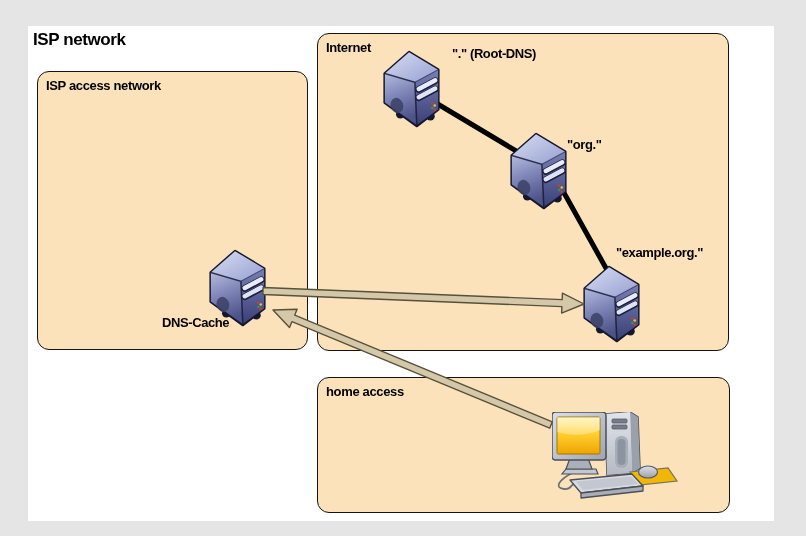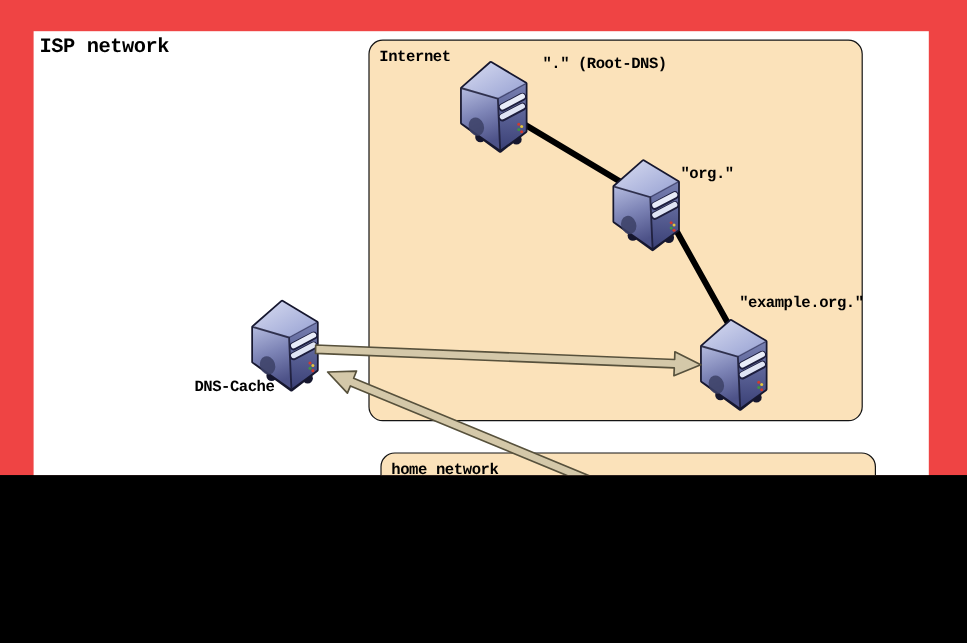--- a/index.html
+++ b/index.html
@@ -1,30 +1,30 @@
 <!DOCTYPE html>
 <html><head>
 <meta charset="utf-8">
 <style>
   html,body{margin:0;padding:0;background:#000;}
   .canvas{
-    position:relative;width:806px;height:396px;background:#ef4444;overflow:hidden;
-    font-family:Liberation Mono, monospace;
+    position:relative;width:806px;height:536px;background:#e5e5e5;overflow:hidden;
+    font-family:Liberation Sans, sans-serif;
   }
   .page{position:absolute;left:28px;top:26px;width:746px;height:495px;background:#ffffff;}
   .title{
     position:absolute;left:33px;top:30px;font-size:17px;font-weight:bold;
     letter-spacing:-0.4px;color:#000;white-space:nowrap;
   }
   .region{
     position:absolute;background:#fbe2ba;border:1.6px solid #141414;
     border-radius:12px;box-sizing:border-box;
   }
   #region-isp{left:37px;top:71px;width:271px;height:279px;}
-  #region-internet{left:307px;top:33px;width:412px;height:318px;}
+  #region-internet{left:317px;top:33px;width:412px;height:318px;}
   #region-home{left:317px;top:377px;width:413px;height:136px;}
   .region-label{
     position:absolute;left:8px;top:6px;font-size:13px;font-weight:bold;
     letter-spacing:-0.35px;color:#000;white-space:nowrap;
   }
   .node-label{
     position:absolute;font-size:13px;font-weight:bold;letter-spacing:-0.4px;
     color:#000;white-space:nowrap;
   }
   #label-root{left:452px;top:46px;}
@@ -41,25 +41,28 @@
 </style>
 </head>
 <body>
 
 <div class="canvas">
 
   <div class="page"></div>
 
   <div class="title">ISP network</div>
 
+  <div class="region" id="region-isp">
+    <span class="region-label">ISP access network</span>
+  </div>
   <div class="region" id="region-internet">
     <span class="region-label">Internet</span>
   </div>
   <div class="region" id="region-home">
-    <span class="region-label">home network</span>
+    <span class="region-label">home access</span>
   </div>
 
   <svg width="0" height="0" style="position:absolute" aria-hidden="true">
     <defs>
       <linearGradient id="srvTop" x1="0" y1="0" x2="1" y2="1">
         <stop offset="0" stop-color="#d8dcf1"></stop>
           <stop offset="1" stop-color="#96a0d2"></stop>
       </linearGradient>
       <linearGradient id="srvLeft" x1="0" y1="0" x2="0.25" y2="1">
         <stop offset="0" stop-color="#b3bade"></stop>

